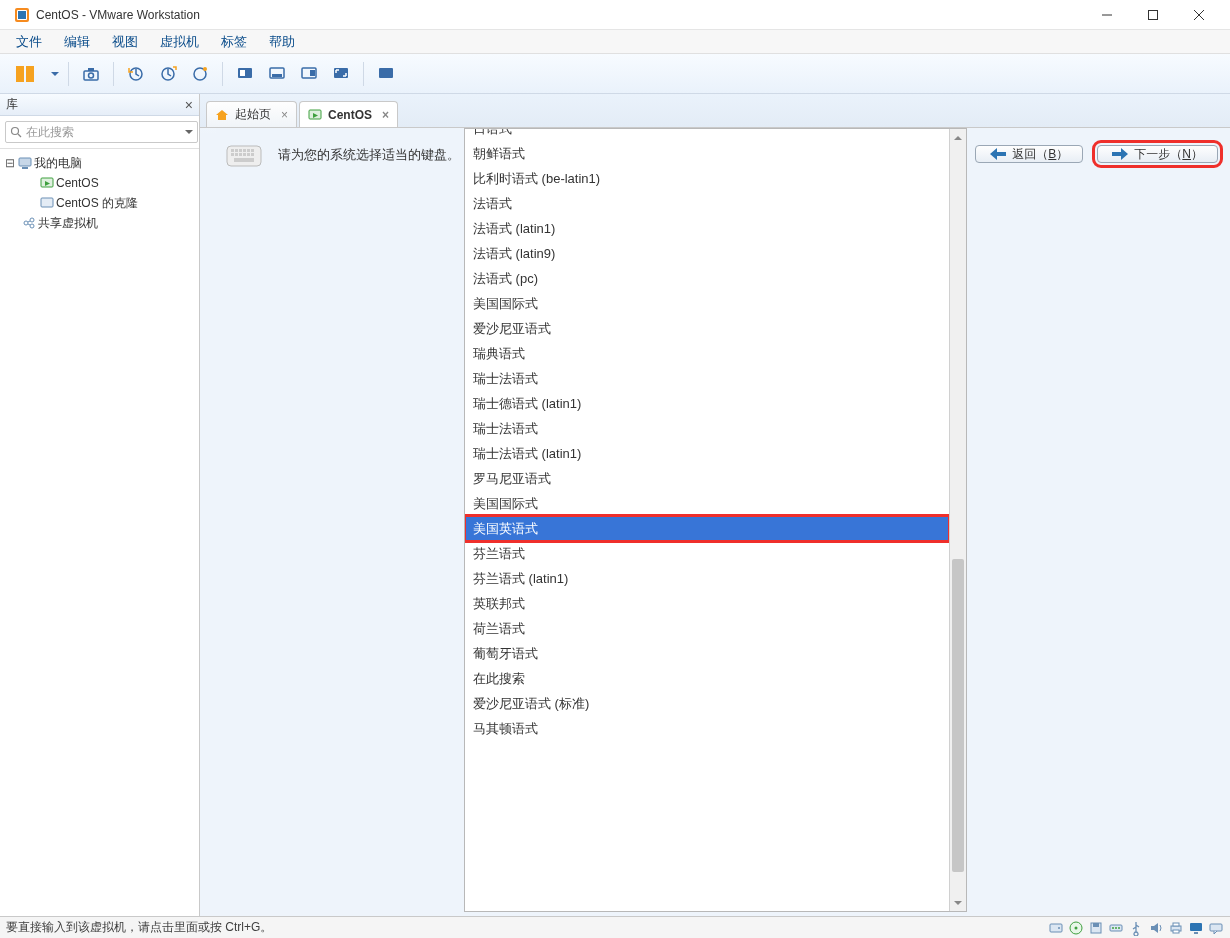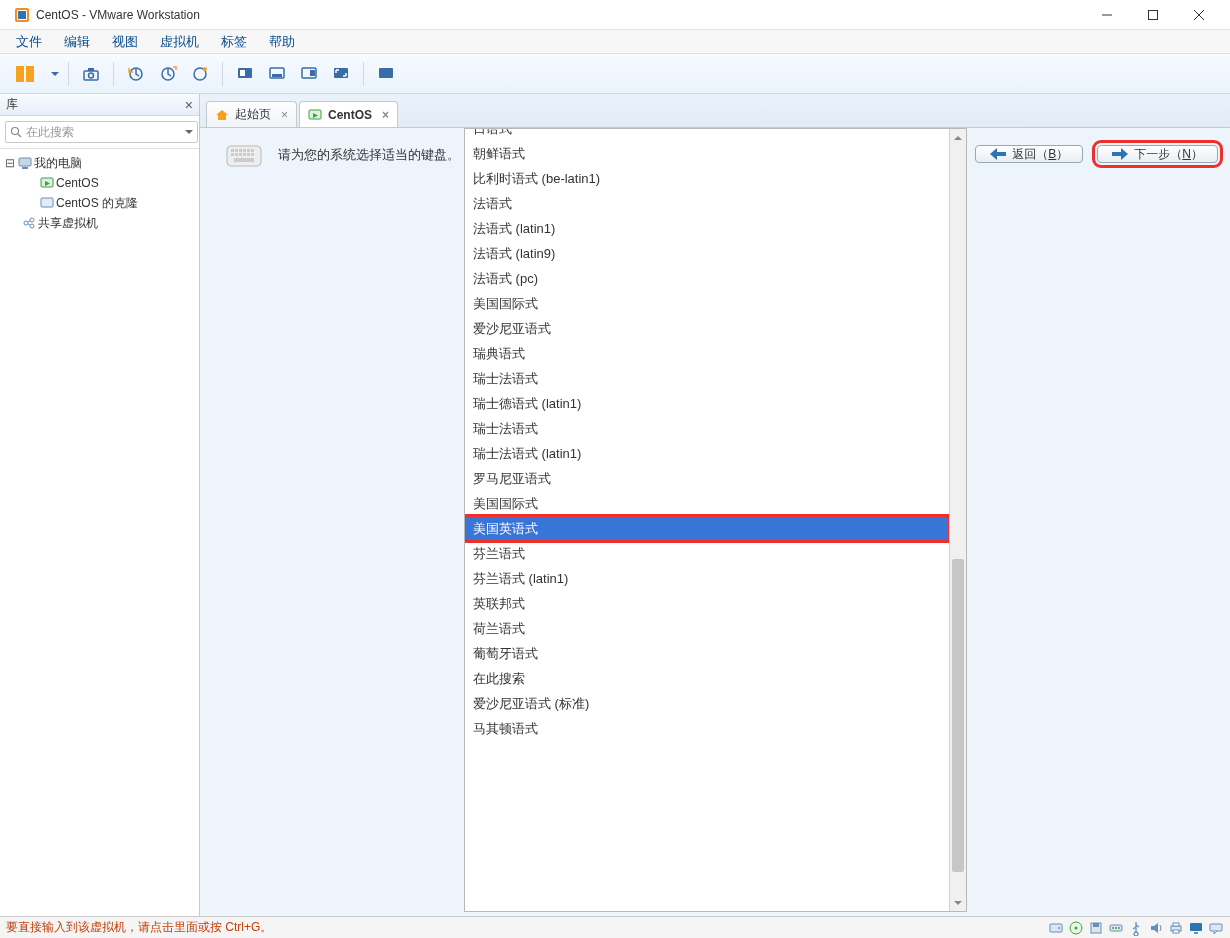--- a/index.html
+++ b/index.html
@@ -65,21 +65,21 @@
 .fake-sb .thumb { position: absolute; left: 2px; right: 2px; top: 55%; height: 40%; background: #c6c6c6; border-radius: 2px; }
 .fake-sb .arrow-up, .fake-sb .arrow-down { position:absolute; left:0; right:0; height:17px; display:flex; align-items:center; justify-content:center; color:#666;}
 .fake-sb .arrow-up { top:0; } .fake-sb .arrow-down { bottom:0; }
 
 .nav-row { height: 52px; display: flex; align-items: center; justify-content: flex-end; gap: 14px; padding: 0 8px; }
 .nav-btn { height: 18px; min-width: 108px; border: 1px solid #9aa7b5; border-radius: 4px; background: linear-gradient(#fefefe,#e8eef5); display: flex; align-items: center; justify-content: center; gap: 6px; padding: 0 14px; font-size: 13px; color: #333; }
 .nav-btn.highlight { outline: 3px solid #ef2f2b; outline-offset: 2px; }
 .nav-btn u { text-decoration: underline; }
 
 
-.statusbar { height: 22px; border-top: 1px solid #c9c9c9; background: #f5f5f5; display: flex; align-items: center; padding: 0 6px; font-size: 12px; color: #c2410c; }
+.statusbar { height: 22px; border-top: 1px solid #c9c9c9; background: #f5f5f5; display: flex; align-items: center; padding: 0 6px; font-size: 12px; color: #404040; }
 .statusbar .status-text { flex: 1; }
 .status-icons { display: flex; gap: 4px; align-items: center; }
 .st-ic { width: 16px; height: 16px; }
 
 
 svg { display: block; }
 </style>
 </head>
 <body>
 

